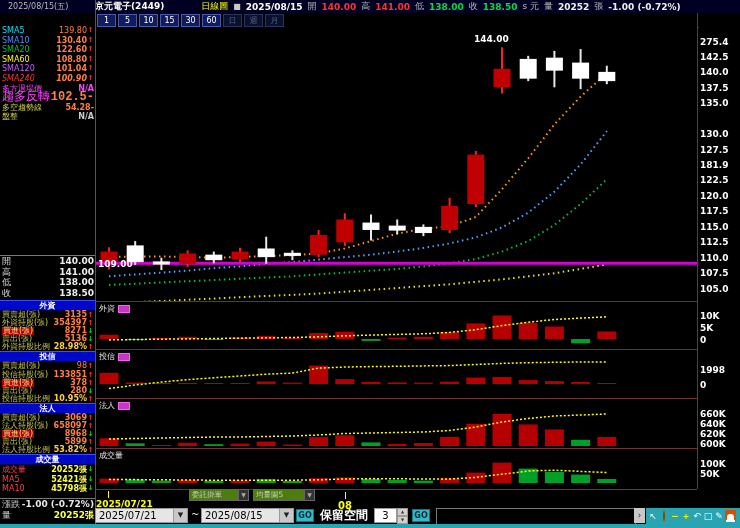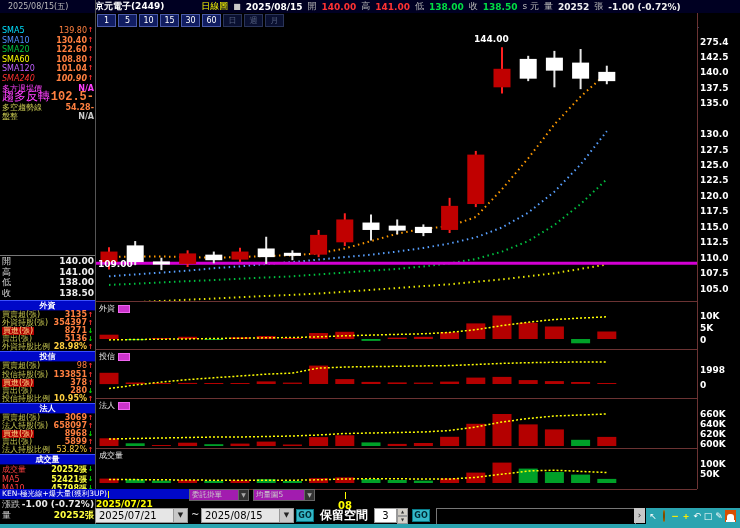--- a/index.html
+++ b/index.html
@@ -44,21 +44,21 @@
   #panel-3{top:448px;height:40px;border-top:1px solid #6b3333;border-bottom:1px solid #6b3333;}
   .pname{position:absolute;left:3px;top:1px;color:#e8e8e8;font-size:8px;display:flex;align-items:center;gap:3px;z-index:3;}
   .pchip{display:inline-block;width:10px;height:6px;background:#cc33cc;border:1px solid #ee66ee;}
   .chlabel{position:absolute;color:#fff;font-weight:bold;font-size:9px;z-index:3;}
   #vline{position:absolute;left:697px;top:13px;width:0;height:476px;border-left:1px solid #6b3333;}
   #right-axis{position:absolute;left:700px;top:0;width:40px;height:528px;}
   .ytk{position:absolute;left:0;color:#fff;font-size:9px;font-weight:bold;white-space:nowrap;}
   
   #ken-bar{position:absolute;left:0;top:489px;width:187px;height:10px;background:#0008c8;color:#fff;
            font-size:7.5px;line-height:10px;padding-left:2px;white-space:nowrap;overflow:hidden;}
-  .combo{position:absolute;top:489px;height:10px;background:#a21caf;border:1px solid #666;
+  .combo{position:absolute;top:489px;height:10px;background:#4d7c0f;border:1px solid #666;
          color:#ccc;font-size:7.5px;display:flex;align-items:center;}
   .combo .ctext{flex:1;padding-left:2px;overflow:hidden;white-space:nowrap;}
   .combo .carrow{width:9px;height:100%;background:#333;border-left:1px solid #666;color:#aaa;
                  font-size:6px;text-align:center;line-height:10px;}
   #dd1{left:189px;width:58px;} #dd2{left:253px;width:60px;}
   .axtick{position:absolute;width:1px;height:7px;background:#ffff00;}
   #axis-date{position:absolute;left:96px;top:499px;color:#ffff00;font-size:9px;font-weight:bold;}
   #axis-month{position:absolute;left:338px;top:500px;color:#ffff00;font-size:10px;font-weight:bold;}
   .wcombo{position:absolute;top:508px;height:15px;background:#e6e6e6;border:1px solid #999;
           color:#000;font-size:10px;display:flex;align-items:center;box-sizing:border-box;}
@@ -319,21 +319,21 @@
       <div class="srow" style="height: 8.1px; font-size: 8px; line-height: 8.1px;">
         <span class="slab" style="color: rgb(200, 200, 80);">賣出(張)</span>
         <span class="sright">
           <span style="color: rgb(255, 128, 64); font-weight: bold;">5899</span>
           <span class="sarr" style="color: rgb(255, 48, 48);">↑</span>
         </span>
       </div>
       <div class="srow" style="height: 8.1px; font-size: 8px; line-height: 8.1px;">
         <span class="slab" style="color: rgb(200, 200, 80);">法人持股比例</span>
         <span class="sright">
-          <span style="color: rgb(255, 208, 64); font-weight: normal; margin-left: 40px;">53.82%</span>
+          <span style="color: rgb(255, 208, 64); font-weight: bold; margin-left: 40px;">53.82%</span>
           <span class="sarr" style="color: rgb(255, 48, 48);">↑</span>
         </span>
       </div>
       <div class="shead">成交量</div>
       <div class="srow" style="height: 9.4px; font-size: 8px; line-height: 9.4px;">
         <span class="slab" style="color: rgb(255, 64, 64);">成交量</span>
         <span class="sright">
           <span style="color: rgb(255, 255, 64); font-weight: bold;">20252張</span>
           <span class="sarr" style="color: rgb(0, 224, 0);">↓</span>
         </span>
@@ -532,21 +532,21 @@
   <div id="vline"></div>
   <div id="right-axis">
       <div class="ytk" style="top: 36.5px;">275.4</div>
       <div class="ytk" style="top: 51.9375px;">142.5</div>
       <div class="ytk" style="top: 67.375px;">140.0</div>
       <div class="ytk" style="top: 82.8125px;">137.5</div>
       <div class="ytk" style="top: 98.25px;">135.0</div>
       <div class="ytk" style="top: 113.688px; margin-left: 44px;">132.5</div>
       <div class="ytk" style="top: 129.125px;">130.0</div>
       <div class="ytk" style="top: 144.562px;">127.5</div>
-      <div class="ytk" style="top: 160px;">125.0</div>
+      <div class="ytk" style="top: 160px;">181.9</div>
       <div class="ytk" style="top: 175.438px;">122.5</div>
       <div class="ytk" style="top: 190.875px;">120.0</div>
       <div class="ytk" style="top: 206.312px;">117.5</div>
       <div class="ytk" style="top: 221.75px;">115.0</div>
       <div class="ytk" style="top: 237.188px;">112.5</div>
       <div class="ytk" style="top: 252.625px;">110.0</div>
       <div class="ytk" style="top: 268.062px;">107.5</div>
       <div class="ytk" style="top: 283.5px;">105.0</div>
       <div class="ytk" style="top: 311px;">10K</div>
       <div class="ytk" style="top: 323px;">5K</div>
@@ -554,21 +554,20 @@
       <div class="ytk" style="top: 365px;">1998</div>
       <div class="ytk" style="top: 380px;">0</div>
       <div class="ytk" style="top: 409px;">660K</div>
       <div class="ytk" style="top: 419px;">640K</div>
       <div class="ytk" style="top: 429px;">620K</div>
       <div class="ytk" style="top: 439px;">600K</div>
       <div class="ytk" style="top: 459px;">100K</div>
       <div class="ytk" style="top: 469px;">50K</div>
     </div>
 
-  <div id="ken-bar">KEN-極光線+爆大量(獲利3UP)</div>
   <div id="dd1" class="combo">
     <span class="ctext">委託掛單</span>
     <span class="carrow">▼</span>
   </div>
   <div id="dd2" class="combo">
     <span class="ctext">均量圖5</span>
     <span class="carrow">▼</span>
   </div>
 
   <div class="axtick" style="left:108px;top:491px;"></div>

